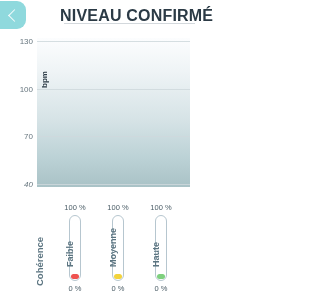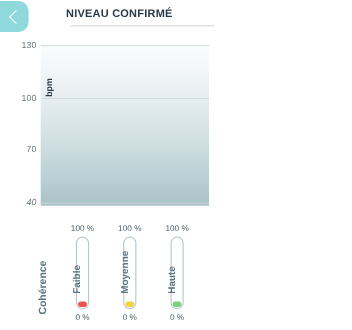--- a/index.html
+++ b/index.html
@@ -46,21 +46,21 @@
     border-bottom: 1.6px solid #ffffff;
     transform: rotate(45deg);
     opacity: .92;
   }
   .page-title {
     position: absolute;
     left: 60px;
     top: 7px;
     width: 140px;
     text-align: left;
-    font-size: 10px;
+    font-size: 16px;
     font-weight: bold;
     letter-spacing: .2px;
     color: #2b3a45;
     white-space: nowrap;
   }
   .title-underline {
     position: absolute;
     left: 64px;
     top: 23px;
     width: 131px;

